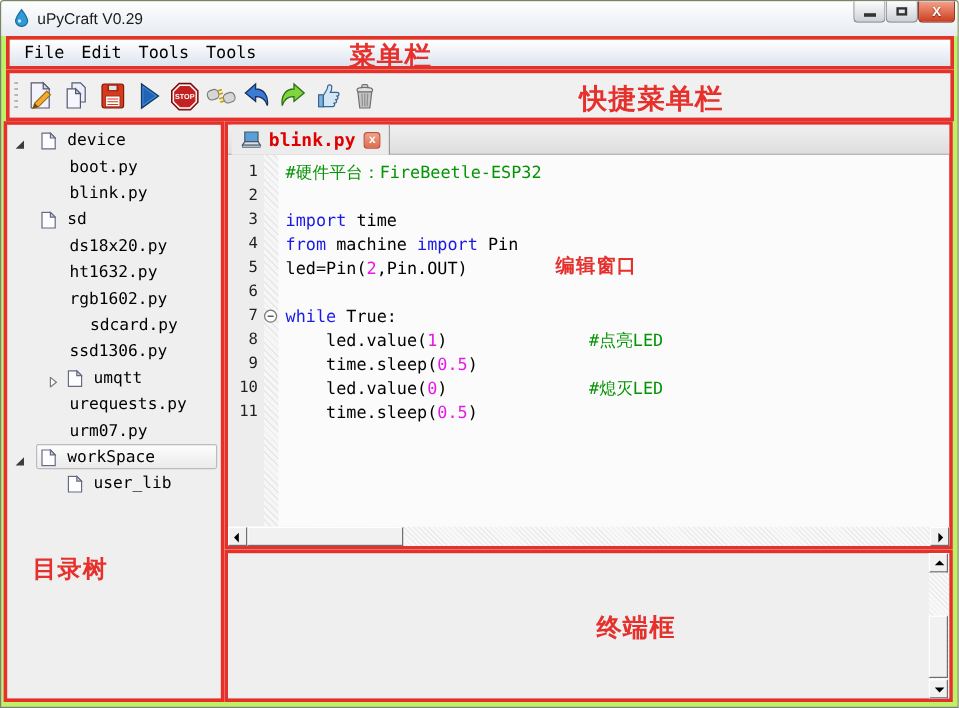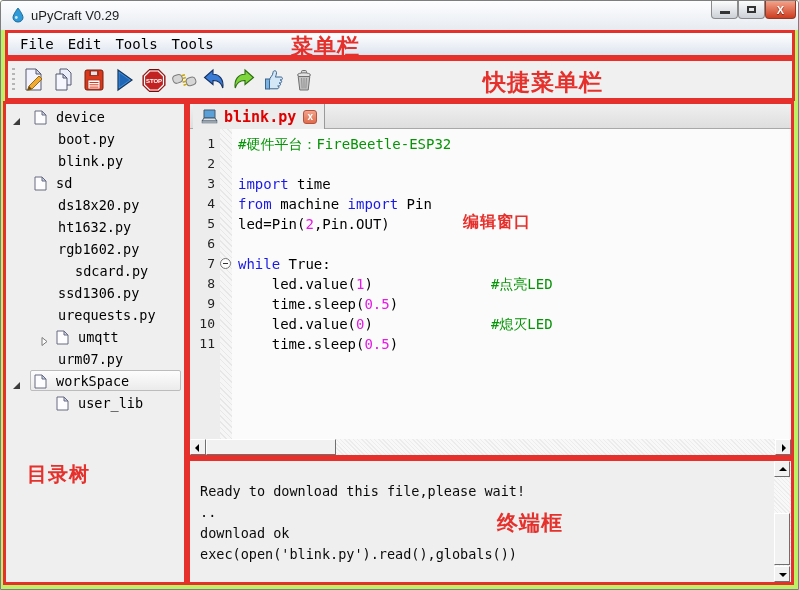--- a/index.html
+++ b/index.html
@@ -245,31 +245,31 @@
         <div class="tree-row">
           <span class="tree-label" style="left: 52px;">rgb1602.py</span>
         </div>
         <div class="tree-row">
           <span class="tree-label" style="left: 52px; margin-left: 17px;">sdcard.py</span>
         </div>
         <div class="tree-row">
           <span class="tree-label" style="left: 52px;">ssd1306.py</span>
         </div>
         <div class="tree-row">
-          <span class="tree-label" style="left: 52px;">urequests.py</span>
-        </div>
-        <div class="tree-row">
           <span class="tree-arrow" style="left: 34px; top: 7px;"><svg width="9" height="9" viewBox="0 0 9 9">
               <path d="M2 0.5 L7 4.5 L2 8.5 Z" fill="#fdfdfd" stroke="#7a7a7a"></path>
             </svg></span>
           <span class="tree-ficon" style="left: 50px; top: 4px;"><svg width="13" height="15" viewBox="0 0 13 15">
               <path d="M1 1 h7 l4 4 v9 H1 Z" fill="#fdfdff" stroke="#666a80"></path>
               <path d="M8 1 l4 4 H8 Z" fill="#ccd4ea" stroke="#666a80"></path>
             </svg></span>
           <span class="tree-label" style="left: 72px;">umqtt</span>
+        </div>
+        <div class="tree-row">
+          <span class="tree-label" style="left: 52px;">urequests.py</span>
         </div>
         <div class="tree-row">
           <span class="tree-label" style="left: 52px;">urm07.py</span>
         </div>
         <div class="tree-row">
           <div class="tree-hl"></div>
           <span class="tree-arrow" style="left: 6px; top: 7px;"><svg width="9" height="9" viewBox="0 0 9 9">
               <path d="M8 1 V8 H1 Z" fill="#3c3c3c"></path>
             </svg></span>
           <span class="tree-ficon" style="left: 28px; top: 4px;"><svg width="13" height="15" viewBox="0 0 13 15">
@@ -327,21 +327,20 @@
       <div class="sb-thumb hthumb"></div>
       <div style="flex:1"></div>
       <div class="sb-btn">
           <span class="tri tri-right"></span>
         </div>
     </div>
   </div>
   <div class="annotation ann-editor">编辑窗口</div>
 
   <div class="rbox terminal-box">
-    <div class="term-lines" id="term-lines"><div>Ready to download this file,please wait!</div><div>..</div><div>download ok</div><div>exec(open('blink.py').read(),globals())</div></div>
     <div class="sbtrack-v">
       <div class="sb-btn abs" style="top:0;left:0">
           <span class="tri tri-up"></span>
         </div>
       <div class="sb-thumb vthumb"></div>
       <div class="sb-btn abs" style="bottom:0;left:0">
           <span class="tri tri-down"></span>
         </div>
     </div>
   </div>

